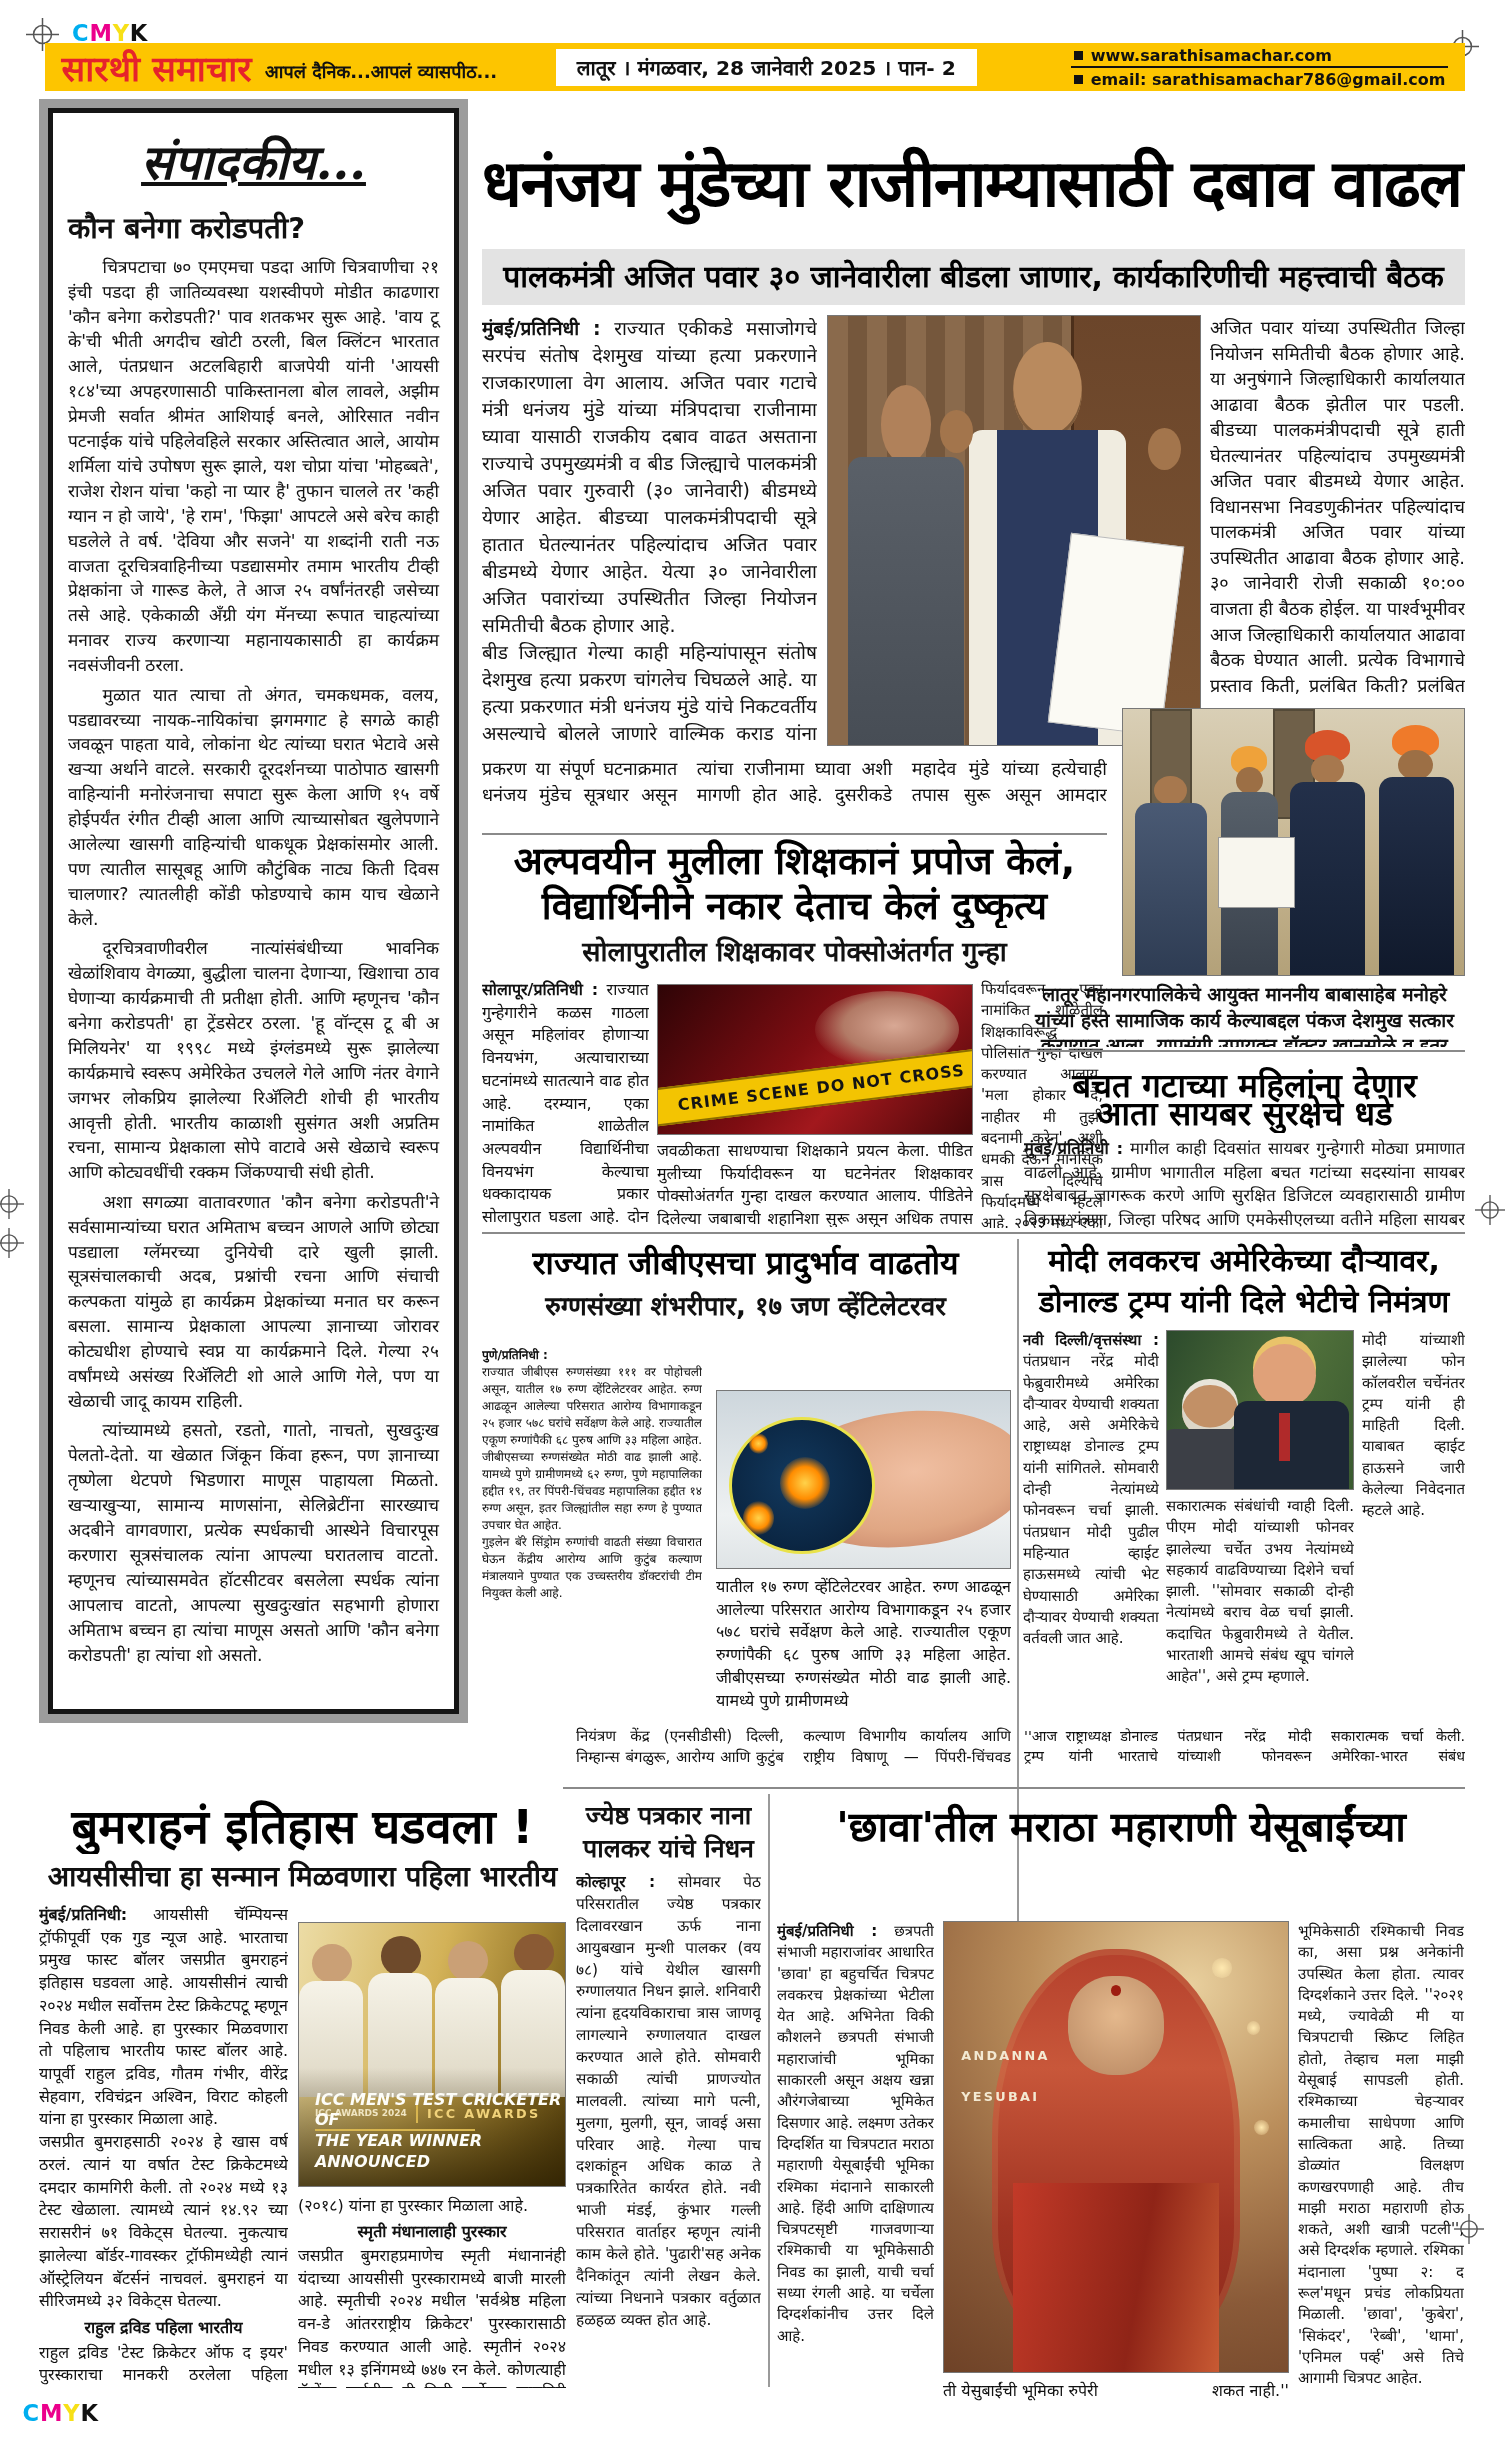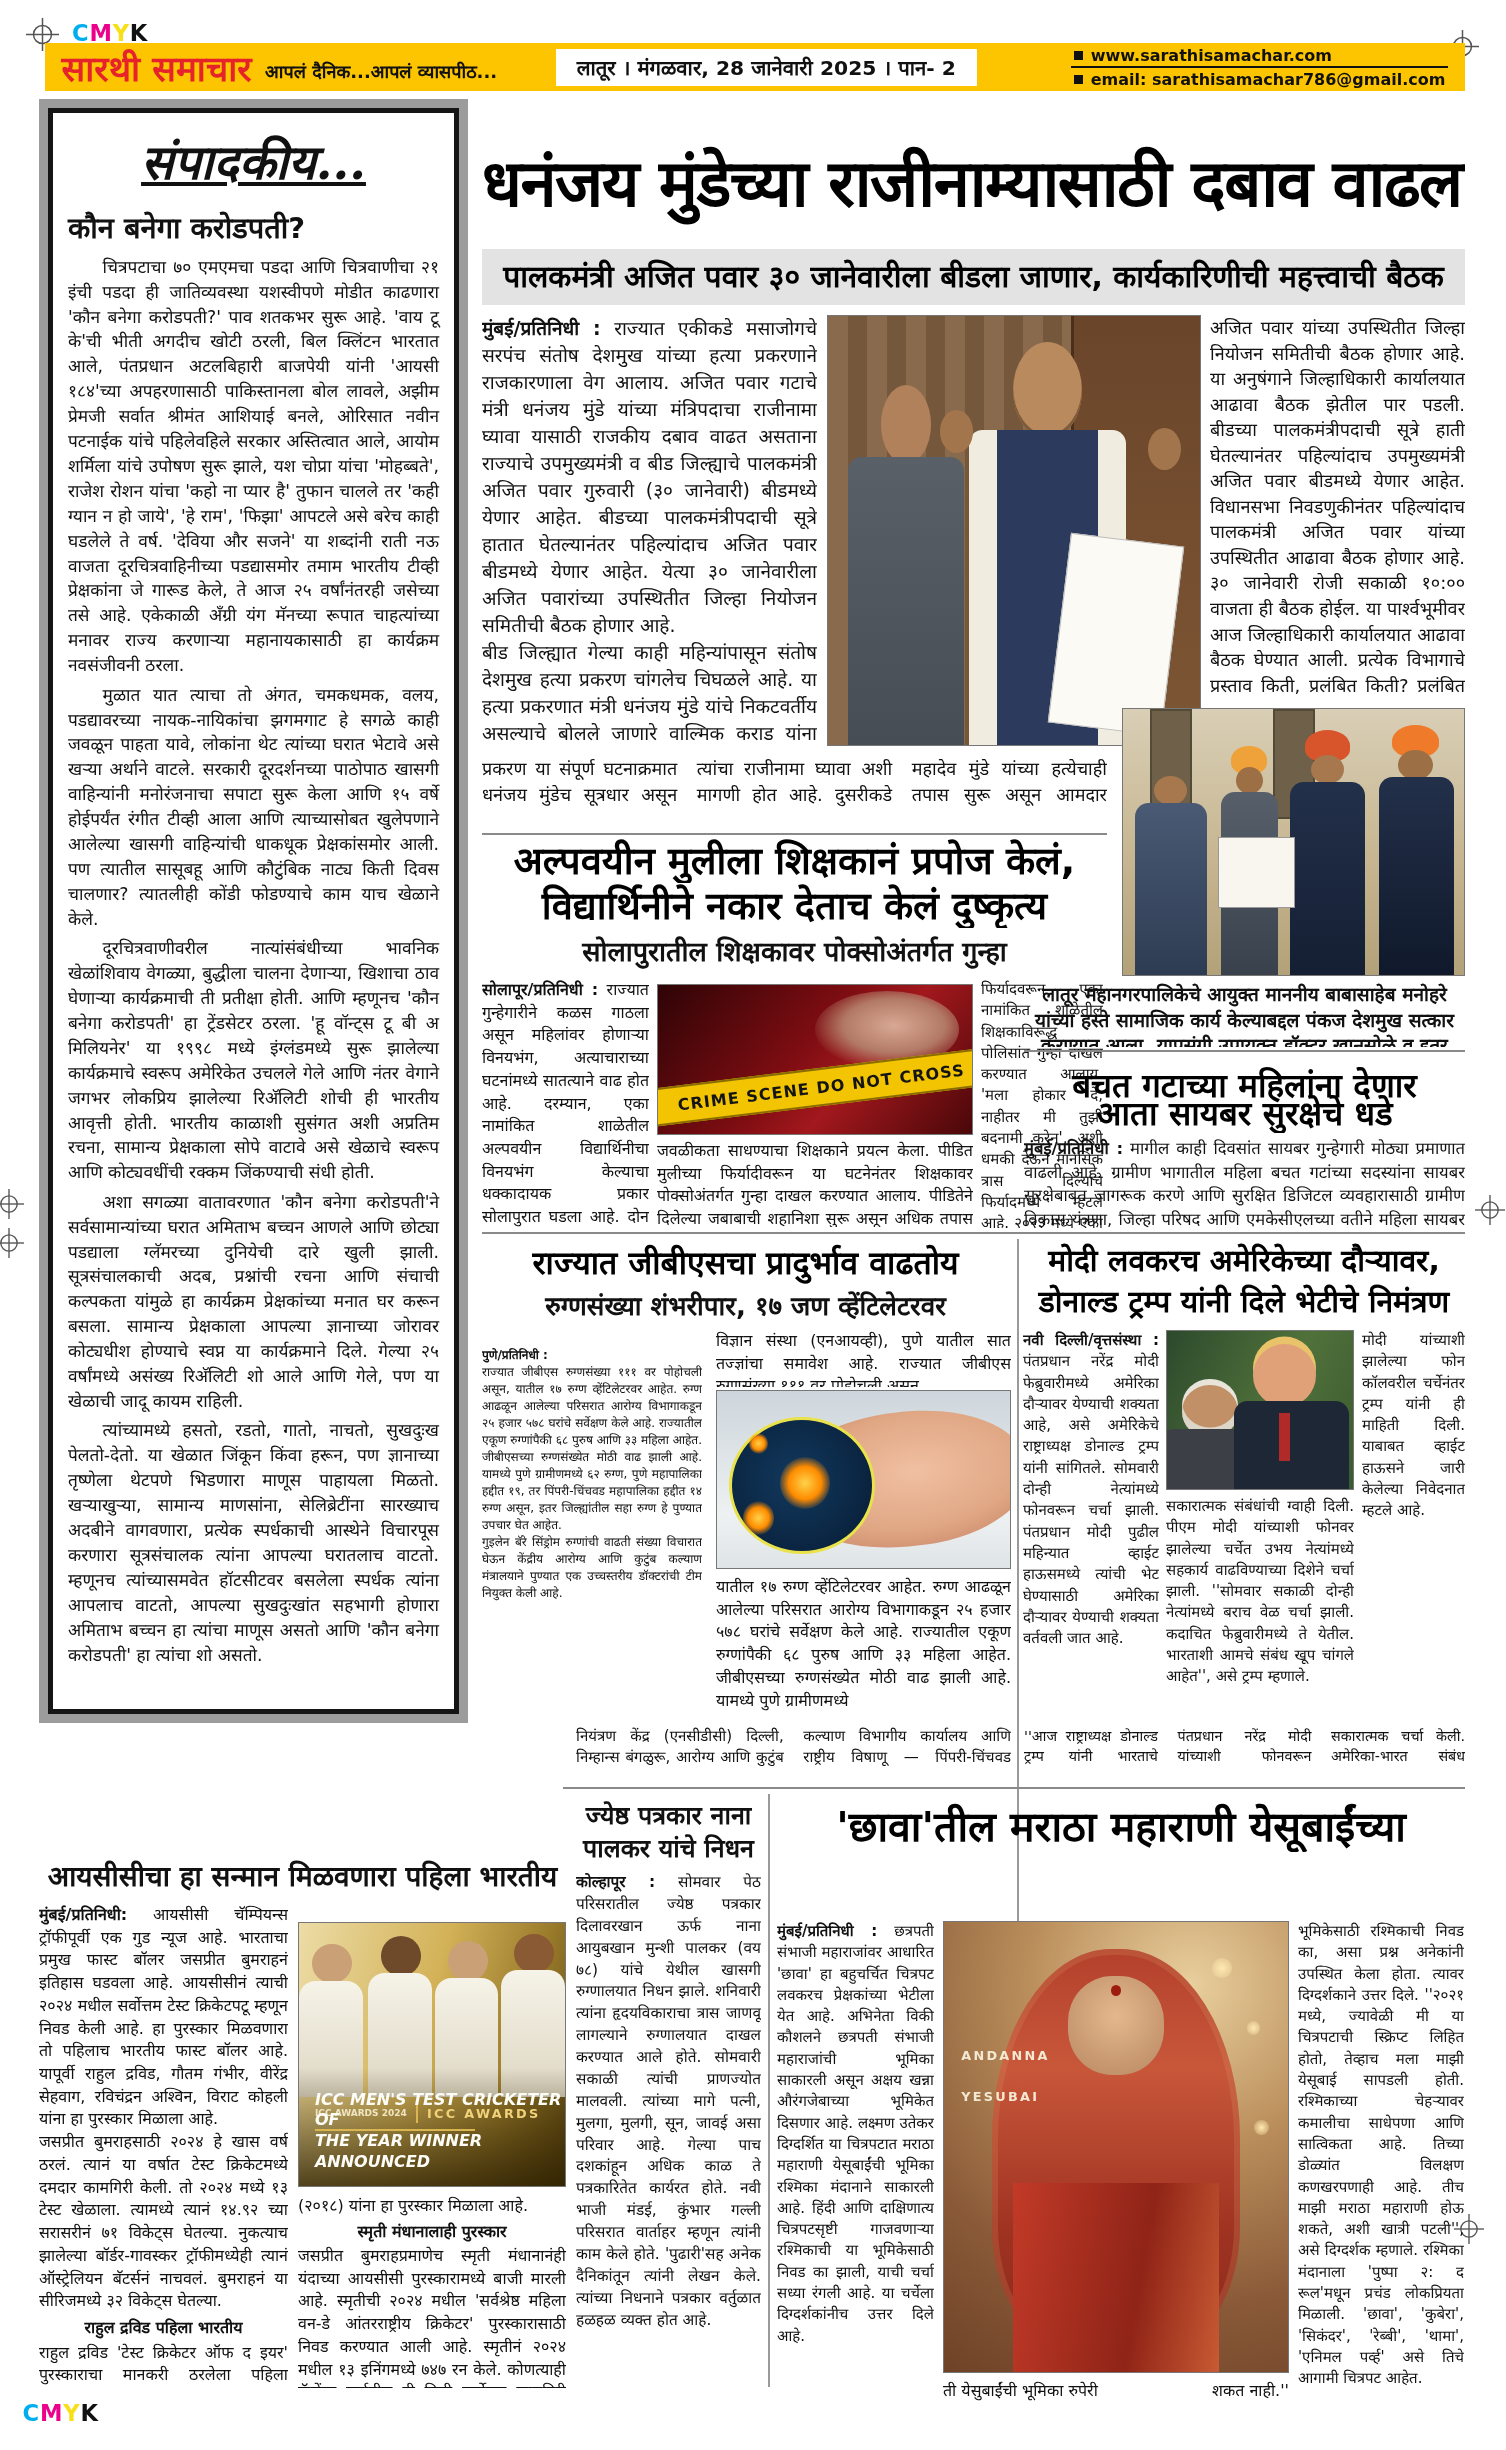--- a/index.html
+++ b/index.html
@@ -282,21 +282,20 @@
 
   <div class="abs hl nw ctr hid" style="left:482px;top:1241px;width:527px;height:44px;font-size:32px;line-height:44px;">राज्यात जीबीएसचा प्रादुर्भाव वाढतोय</div>
   <div class="abs b nw ctr hid" style="left:482px;top:1289px;width:527px;height:35px;font-size:26px;line-height:35px;">रुग्णसंख्या शंभरीपार, १७ जण व्हेंटिलेटरवर</div>
 
   <div class="abs just hid body-txt pre" style="left:482px;top:1330px;width:220px;height:389px;font-size:12px;">
     <span class="byline">पुणे/प्रतिनिधी :</span>
     <span class="pre">राज्यात जीबीएस रुग्णसंख्या १११ वर पोहोचली असून, यातील १७ रुग्ण व्हेंटिलेटरवर आहेत. रुग्ण आढळून आलेल्या परिसरात आरोग्य विभागाकडून २५ हजार ५७८ घरांचे सर्वेक्षण केले आहे. राज्यातील एकूण रुग्णांपैकी ६८ पुरुष आणि ३३ महिला आहेत. जीबीएसच्या रुग्णसंख्येत मोठी वाढ झाली आहे. यामध्ये पुणे ग्रामीणमध्ये ६२ रुग्ण, पुणे महापालिका हद्दीत १९, तर पिंपरी-चिंचवड महापालिका हद्दीत १४ रुग्ण असून, इतर जिल्ह्यांतील सहा रुग्ण हे पुण्यात उपचार घेत आहेत.
 गुइलेन बॅरे सिंड्रोम रुग्णांची वाढती संख्या विचारात घेऊन केंद्रीय आरोग्य आणि कुटुंब कल्याण मंत्रालयाने पुण्यात एक उच्चस्तरीय डॉक्टरांची टीम नियुक्त केली आहे.</span>
   </div>
 
-  <div class="abs just hid body-txt" style="left:716px;top:1330px;width:295px;height:57px;font-size:16px;">विज्ञान संस्था (एनआयव्ही), पुणे यातील सात तज्ज्ञांचा समावेश आहे. राज्यात जीबीएस रुग्णसंख्या १११ वर पोहोचली असून,</div>
 
   <div class="photo" style="left:716px;top:1390px;width:295px;height:179px;">
     <div id="gbs-bg"></div>
     <div id="gbs-hand"></div>
     <div id="gbs-inset">
       <div class="neuron" style="left:34%;top:28%;width:36%;height:40%;"></div>
       <div class="neuron" style="left:8%;top:62%;width:22%;height:26%;"></div>
       <div class="neuron" style="left:12%;top:10%;width:14%;height:16%;"></div>
     </div>
   </div>
@@ -324,20 +323,21 @@
   </div>
   <div class="abs just hid body-txt" style="left:1166px;top:1496px;width:188px;height:223px;font-size:15px;">सकारात्मक संबंधांची ग्वाही दिली. पीएम मोदी यांच्याशी फोनवर झालेल्या चर्चेत उभय नेत्यांमध्ये सहकार्य वाढविण्याच्या दिशेने चर्चा झाली. ''सोमवार सकाळी दोन्ही नेत्यांमध्ये बराच वेळ चर्चा झाली. कदाचित फेब्रुवारीमध्ये ते येतील. भारताशी आमचे संबंध खूप चांगले आहेत'', असे ट्रम्प म्हणाले.</div>
 
   <div class="abs just hid body-txt" style="left:1362px;top:1330px;width:103px;height:389px;font-size:15px;">मोदी यांच्याशी झालेल्या फोन कॉलवरील चर्चेनंतर ट्रम्प यांनी ही माहिती दिली. याबाबत व्हाईट हाऊसने जारी केलेल्या निवेदनात म्हटले आहे.</div>
 
   <div class="abs just hid body-txt colset3" style="left:1024px;top:1726px;width:441px;height:56px;font-size:14.3px;">''आज राष्ट्राध्यक्ष डोनाल्ड ट्रम्प यांनी भारताचे पंतप्रधान नरेंद्र मोदी यांच्याशी फोनवरून सकारात्मक चर्चा केली. अमेरिका-भारत संबंध अधिक दृढ करण्याची ग्वाही उभय नेत्यांनी दिली'', असे व्हाईट हाऊसने म्हटले आहे. भारताशी आमचे संबंध खूप चांगले आहेत, असे ट्रम्प यांनी जॉईंट बेस अँड्र्यूज येथे विमानात पत्रकारांशी संवाद साधताना सांगितले. दौऱ्यात व्यापार, संरक्षण आणि स्थलांतरितांच्या मुद्द्यांवर मोदी आणि डोनाल्ड ट्रम्प यांच्यात चर्चा होणार असल्याचे सांगण्यात येत आहे.</div>
 
   <div class="abs rule-h" style="left:563px;top:1787px;width:902px;"></div>
   <div class="abs rule-v" style="left:768px;top:1794px;height:593px;"></div>
 
+  <div class="abs hl nw ctr hid" style="left:39px;top:1800px;width:527px;height:54px;font-size:47px;line-height:54px;">बुमराहनं इतिहास घडवला !</div>
   <div class="abs b nw ctr hid" style="left:39px;top:1859px;width:527px;height:36px;font-size:28px;line-height:36px;">आयसीसीचा हा सन्मान मिळवणारा पहिला भारतीय</div>
 
   <div class="abs just hid body-txt" style="left:39px;top:1904px;width:249px;height:484px;font-size:16px;">
     <span class="byline">मुंबई/प्रतिनिधी:</span>
     <span class="pre">आयसीसी चॅम्पियन्स ट्रॉफीपूर्वी एक गुड न्यूज आहे. भारताचा प्रमुख फास्ट बॉलर जसप्रीत बुमराहनं इतिहास घडवला आहे. आयसीसीनं त्याची २०२४ मधील सर्वोत्तम टेस्ट क्रिकेटपटू म्हणून निवड केली आहे. हा पुरस्कार मिळवणारा तो पहिलाच भारतीय फास्ट बॉलर आहे. यापूर्वी राहुल द्रविड, गौतम गंभीर, वीरेंद्र सेहवाग, रविचंद्रन अश्विन, विराट कोहली यांना हा पुरस्कार मिळाला आहे.
 जसप्रीत बुमराहसाठी २०२४ हे खास वर्ष ठरलं. त्यानं या वर्षात टेस्ट क्रिकेटमध्ये दमदार कामगिरी केली. तो २०२४ मध्ये १३ टेस्ट खेळाला. त्यामध्ये त्यानं १४.९२ च्या सरासरीनं ७१ विकेट्स घेतल्या. नुकत्याच झालेल्या बॉर्डर-गावस्कर ट्रॉफीमध्येही त्यानं ऑस्ट्रेलियन बॅटर्सनं नाचवलं. बुमराहनं या सीरिजमध्ये ३२ विकेट्स घेतल्या.</span>
     <div class="b ctr" style="margin:4.5px 0 1.5px 0;">राहुल द्रविड पहिला भारतीय</div>
     <span>राहुल द्रविड 'टेस्ट क्रिकेटर ऑफ द इयर' पुरस्काराचा मानकरी ठरलेला पहिला भारतीय क्रिकेटपटू होता. त्यानं २००४ साली सर्वोत्तम कामगिरी करत हा पुरस्कार मिळवला. त्यानंतर गौतम गंभीर (२००९), वीरेंद्र सेहवाग (२०१०), रविचंद्रन अश्विन (२०१६) आणि विराट कोहली</span>
   </div>
 

